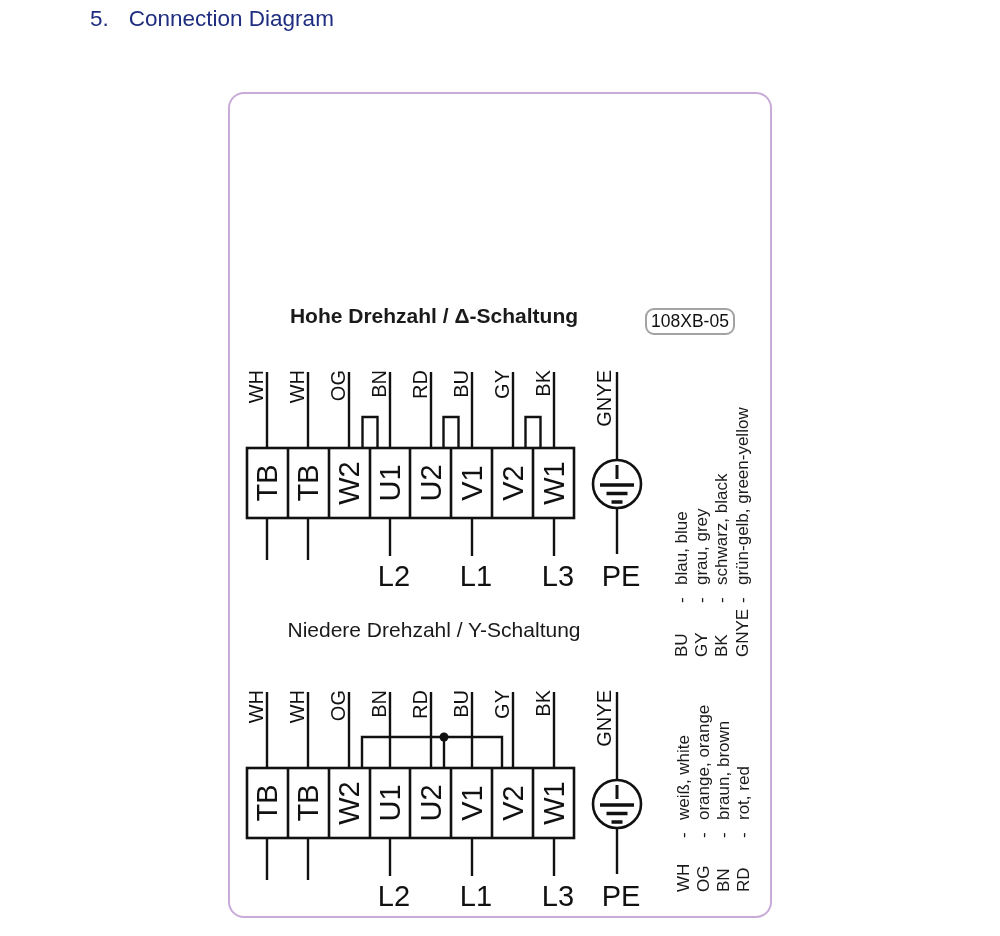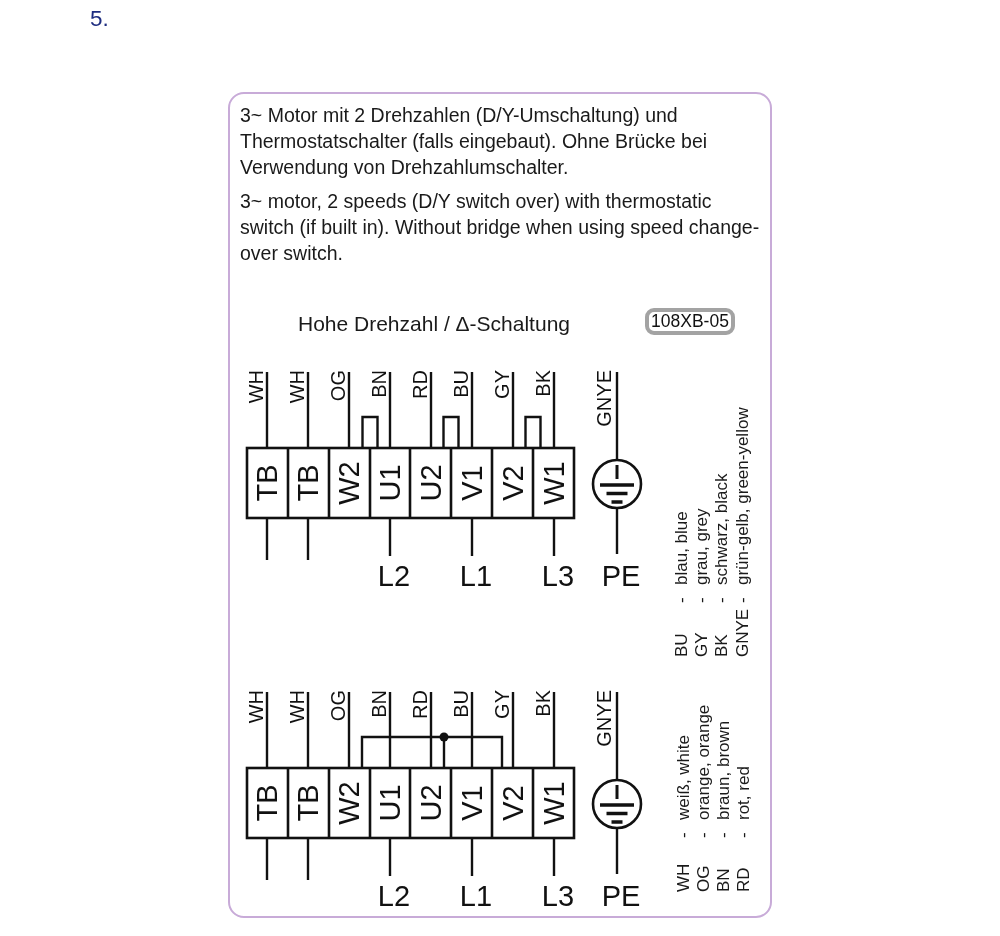--- a/index.html
+++ b/index.html
@@ -8,24 +8,24 @@
   .heading{position:absolute;left:90px;top:6px;font-size:22.5px;color:#1e2d80;
            display:flex;white-space:pre;}
   .heading .num{margin-right:20px;}
   .panel{position:absolute;left:228px;top:92px;width:544px;height:826px;
          border:2px solid #c8abd8;border-radius:16px;box-sizing:border-box;background:#fff;}
   .desc{position:absolute;left:10px;width:528px;margin:0;font-size:19.5px;line-height:26px;color:#1a1a1a;}
   .desc.de{top:8px;}
   .desc.en{top:94px;}
   .dtitle{position:absolute;left:0;width:408px;text-align:center;
           font-size:21px;line-height:30px;color:#1a1a1a;}
-  .dtitle.t1{top:215px;}
+  .dtitle.t1{top:207px;font-weight:bold;}
   .dtitle.t2{top:521px;}
   .badge{position:absolute;left:415px;top:214px;width:90px;height:27px;box-sizing:border-box;
-         border:4px solid #a3a3a3;border-radius:9px;display:flex;align-items:center;justify-content:center;
+         border:2px solid #a3a3a3;border-radius:9px;display:flex;align-items:center;justify-content:center;
          font-size:17.5px;color:#111;}
   .dsvg{position:absolute;left:0;}
   .dsvg.s1{top:268px;}
   .dsvg.s2{top:588px;}
   
   .wire{stroke:#111;stroke-width:2.4;fill:none;}
   .blk{stroke:#111;stroke-width:2.6;fill:none;}
   .gnd{stroke:#111;stroke-width:3;fill:none;}
   .gndbar{stroke:#111;stroke-width:3.5;fill:none;}
   text{fill:#111;}
@@ -41,26 +41,25 @@
   .lt.r1{left:462px;top:543px;} .lt.r2{left:482px;top:543px;}
   .lt.r3{left:502px;top:543px;} .lt.r4{left:523px;top:543px;}
   .lb.r1{left:464px;top:778px;} .lb.r2{left:484px;top:778px;}
   .lb.r3{left:504px;top:778px;} .lb.r4{left:524px;top:778px;}
 </style>
 </head>
 <body>
 
 <div class="heading">
   <span class="num">5.</span>
+  <span>Connection Diagram</span>
 </div>
 
 <div class="panel">
 
-  <p class="desc de">3~ Motor mit 2 Drehzahlen (D/Y-Umschaltung) und Thermostatschalter (falls eingebaut). Ohne Brücke bei Verwendung von Drehzahlumschalter.</p>
-  <p class="desc en">3~ motor, 2 speeds (D/Y switch over) with thermostatic switch (if built in). Without bridge when using speed change-over switch.</p>
 
   <div class="dtitle t1">
     <div>Hohe Drehzahl / Δ-Schaltung</div>
   </div>
 
   <div class="badge">108XB-05</div>
 
   <svg class="dsvg s1" width="544" height="240" viewBox="0 0 544 240">
     <g>
       <line class="wire" x1="37" y1="10" x2="37" y2="86"></line>
@@ -126,20 +125,21 @@
     </g>
     <g>
       <text class="plabel" x="164" y="224">L2</text>
       <text class="plabel" x="246" y="224">L1</text>
       <text class="plabel" x="328" y="224">L3</text>
       <text class="plabel" x="391" y="224">PE</text>
     </g>
   </svg>
 
   <div class="dtitle t2">
+    <div>Niedere Drehzahl / Y-Schaltung</div>
   </div>
 
   <svg class="dsvg s2" width="544" height="240" viewBox="0 0 544 240">
     <g>
       <line class="wire" x1="37" y1="10" x2="37" y2="86"></line>
       <line class="wire" x1="78" y1="10" x2="78" y2="86"></line>
       <line class="wire" x1="119" y1="10" x2="119" y2="86"></line>
       <line class="wire" x1="160" y1="10" x2="160" y2="86"></line>
       <line class="wire" x1="201" y1="10" x2="201" y2="86"></line>
       <line class="wire" x1="242" y1="10" x2="242" y2="86"></line>

